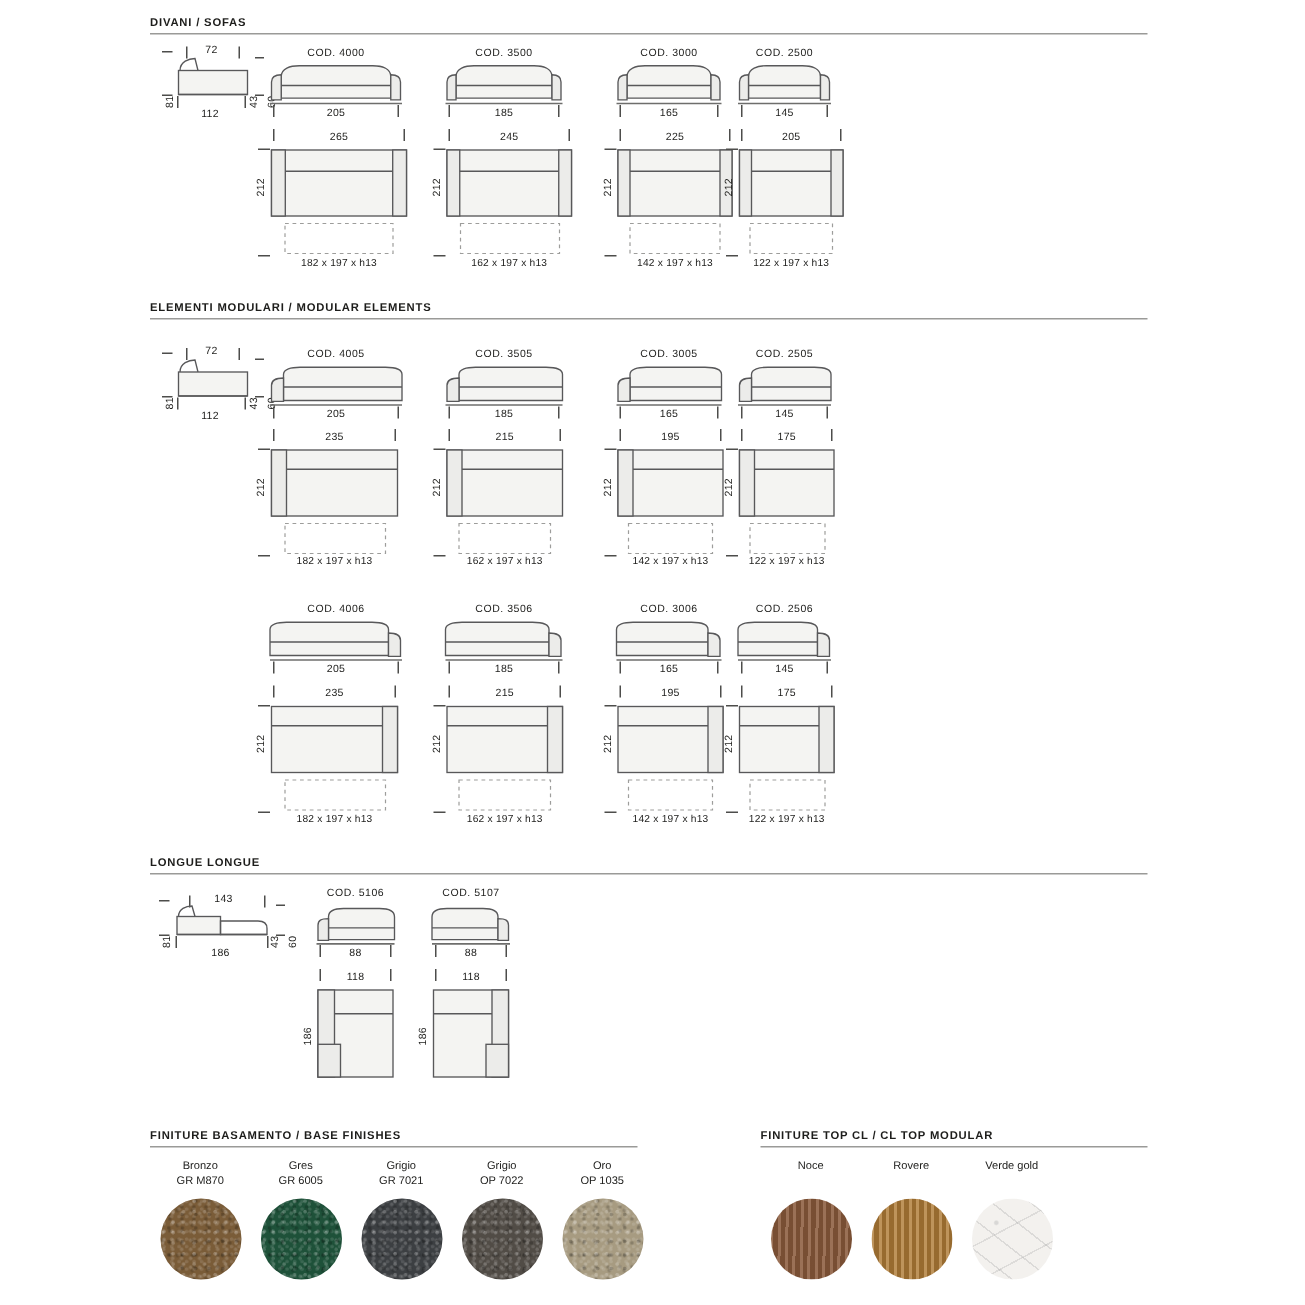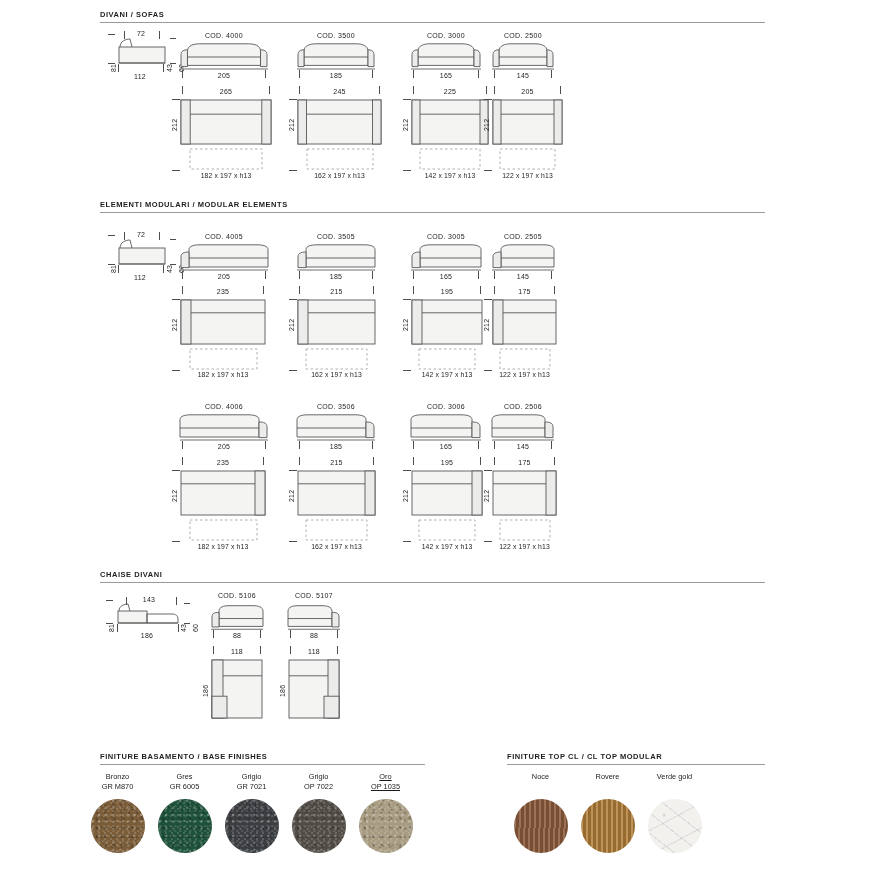--- a/index.html
+++ b/index.html
@@ -535,21 +535,21 @@
       <svg class="art" width="52" height="22" viewBox="0 0 52 22" style="left:0px; top:0px;">
         <rect class="lnd" x="1" y="1" width="50" height="20"></rect>
       </svg>
     </div>
     <div class="tickh" style="left:484px; top:541px; width:8px;"></div>
     <div class="tickh" style="left:484px; top:470px; width:8px;"></div>
     <div class="bedlabel" style="left:480px; top:543px; width:89px;">122 x 197 x h13</div>
   </div>
 
 <div class="section" style="left:100px; top:570px; width:665px;">
-  <div class="sec-title">CHAISE DIVANI</div>
+  <div class="sec-title">LONGUE LONGUE</div>
   <div class="sec-rule"></div>
 </div>
 
 <div class="blk" style="left:104px; top:596px; width:95px; height:48px;">
   <div class="dim" style="left:26px; top:0px; width:38px;">143</div>
   <div class="tickh" style="left:2px; top:4px; width:7px;"></div>
   <div class="tick" style="left:22px; top:1px; height:8px;"></div>
   <div class="tick" style="left:72px; top:1px; height:8px;"></div>
   <div class="dim-v" style="left:4px; top:36px;">81</div>
   <div class="dim" style="left:14px; top:36px; width:58px;">186</div>
@@ -616,42 +616,42 @@
         <rect class="lnf2" x="36" y="37.2" width="15" height="21.8"></rect>
       </svg>
     </div>
     <div class="dim-v" style="left:279px; top:697px;">186</div>
   </div>
 
 <div class="section" style="left:100px; top:752px; width:325px;">
   <div class="sec-title">FINITURE BASAMENTO / BASE FINISHES</div>
   <div class="sec-rule"></div>
 </div>
-<div class="fin-grid" id="base-finishes" style="left:84px; top:772px;">
+<div class="fin-grid" id="base-finishes" style="left:100px; top:772px;">
     <div class="fin-item" style="width:67px;">
       <div class="fin-name">Bronzo</div>
       <div class="fin-name">GR M870</div>
       <div class="swatch sw-noise" style="background:#7a5c38;"></div>
     </div>
     <div class="fin-item" style="width:67px;">
       <div class="fin-name">Gres</div>
       <div class="fin-name">GR 6005</div>
       <div class="swatch sw-noise" style="background:#1e5139;"></div>
     </div>
     <div class="fin-item" style="width:67px;">
       <div class="fin-name">Grigio</div>
       <div class="fin-name">GR 7021</div>
       <div class="swatch sw-noise" style="background:#3c3f42;"></div>
     </div>
     <div class="fin-item" style="width:67px;">
       <div class="fin-name">Grigio</div>
       <div class="fin-name">OP 7022</div>
       <div class="swatch sw-noise" style="background:#514c46;"></div>
     </div>
-    <div class="fin-item" style="width:67px;text-decoration:underline;">
+    <div class="fin-item" style="width:67px;">
       <div class="fin-name">Oro</div>
       <div class="fin-name">OP 1035</div>
       <div class="swatch sw-noise" style="background:#a79b81;"></div>
     </div>
   </div>
 
 <div class="section" style="left:507px; top:752px; width:258px;">
   <div class="sec-title">FINITURE TOP CL / CL TOP MODULAR</div>
   <div class="sec-rule"></div>
 </div>

